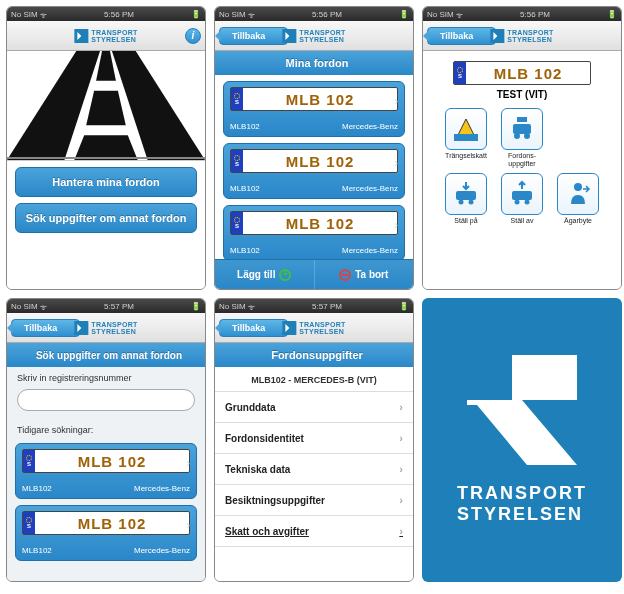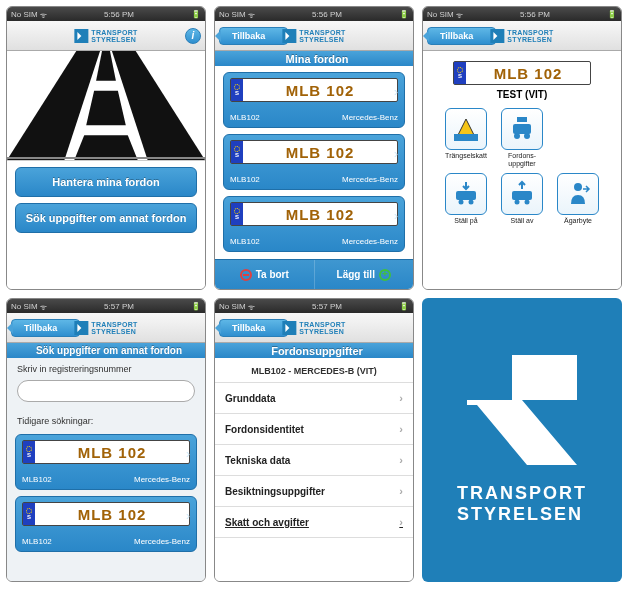--- a/index.html
+++ b/index.html
@@ -9,21 +9,21 @@
   .statusbar { height: 14px; background: linear-gradient(#4a4a4a,#2a2a2a); color: #d0d0d0; font-size: 8px; display: flex; align-items: center; justify-content: space-between; padding: 0 4px; }
   .statusbar .sb-left, .statusbar .sb-right { display:flex; align-items:center; gap:2px; }
   .navbar { height: 30px; background: linear-gradient(#f8f8f8,#e0e0e0); border-bottom: 1px solid #aaa; display: flex; align-items: center; padding: 0 4px; position: relative; }
   .back-btn { background: linear-gradient(#5eb7e6,#2f8fcf); color: #fff; font-size: 9px; font-weight: bold; padding: 3px 22px 3px 12px; border-radius: 4px; position: relative; border: 1px solid #2a7fb8; text-align: center; }
   .back-btn::before { content:''; position:absolute; left:-5px; top:2px; width:0; height:0; border-top:6px solid transparent; border-bottom:6px solid transparent; border-right:6px solid #4aa3da; }
   .brand { position: absolute; left: 50%; transform: translateX(-50%); display: flex; align-items: center; gap: 3px; }
   .brand-logo { width: 14px; height: 14px; background: #1f7fb8; position: relative; }
   .brand-logo::after { content:''; position:absolute; left:3px; top:3px; width:0; height:0; border-left:4px solid #fff; border-top:4px solid transparent; border-bottom:4px solid transparent; }
   .brand-text { font-size: 7px; font-weight: bold; color: #1f7fb8; line-height: 1; letter-spacing: 0.3px; }
   .info-btn { margin-left: auto; width: 16px; height: 16px; border-radius: 50%; background: linear-gradient(#5eb7e6,#2f8fcf); color:#fff; font-size:10px; font-weight:bold; display:flex; align-items:center; justify-content:center; border:1px solid #2a7fb8; font-style: italic; }
-  .titlebar { height: 15px; background: linear-gradient(#4aa3da,#2a87c8); color: #fff; font-size: 11px; font-weight: bold; display: flex; align-items: center; justify-content: center; text-shadow: 0 -1px 0 rgba(0,0,0,.3); padding-left: 6px; }
+  .titlebar { height: 24px; background: linear-gradient(#4aa3da,#2a87c8); color: #fff; font-size: 11px; font-weight: bold; display: flex; align-items: center; justify-content: center; text-shadow: 0 -1px 0 rgba(0,0,0,.3); padding-left: 6px; }
   .content { flex: 1; overflow: hidden; background: #fff; position: relative; }
   
   .road { height: 110px; background: #fff; position: relative; overflow: hidden; border-bottom:1px solid #ccc; }
   .road svg { width:100%; height:100%; }
   .big-btn { margin: 6px 8px; background: linear-gradient(#4aa3da,#2a87c8); color: #fff; font-size: 11px; font-weight: bold; text-align: center; padding: 8px 4px; border-radius: 6px; border: 1px solid #1f6fa8; text-shadow: 0 -1px 0 rgba(0,0,0,.3); }
   
   .plate-card { margin: 6px 8px; background: linear-gradient(#4aa3da,#2a87c8); border-radius: 6px; border:1px solid #1f6fa8; padding: 5px 6px; position: relative; }
   .plate { background: #fff; border: 1px solid #444; border-radius: 2px; height: 24px; display: flex; align-items: center; }
   .plate-eu { width: 12px; height: 100%; background: #1f3fbf; display:flex; flex-direction:column; align-items:center; justify-content:center; }
   .plate-eu .dots { width:6px; height:6px; border:1px dotted #ffd800; border-radius:50%; }
@@ -158,26 +158,26 @@
           </div>
         <div class="plate-sub">
             <span>MLB102</span>
             <span>Mercedes-Benz</span>
           </div>
         <span class="chev">›</span>
       </div>
     </div>
     <div class="toolbar">
       <div class="tb-btn">
+          <span>Lägg till</span>
+          <span class="circle-green"></span>
+        </div>
+      <div class="tb-btn">
           <span class="circle-red"></span>
           <span>Ta bort</span>
-        </div>
-      <div class="tb-btn">
-          <span>Lägg till</span>
-          <span class="circle-green"></span>
         </div>
     </div>
   </div>
 
   <div class="phone">
     <div class="statusbar">
       <span class="sb-left">
           <span>No SIM</span>
           <span>ᯤ</span>
         </span>

